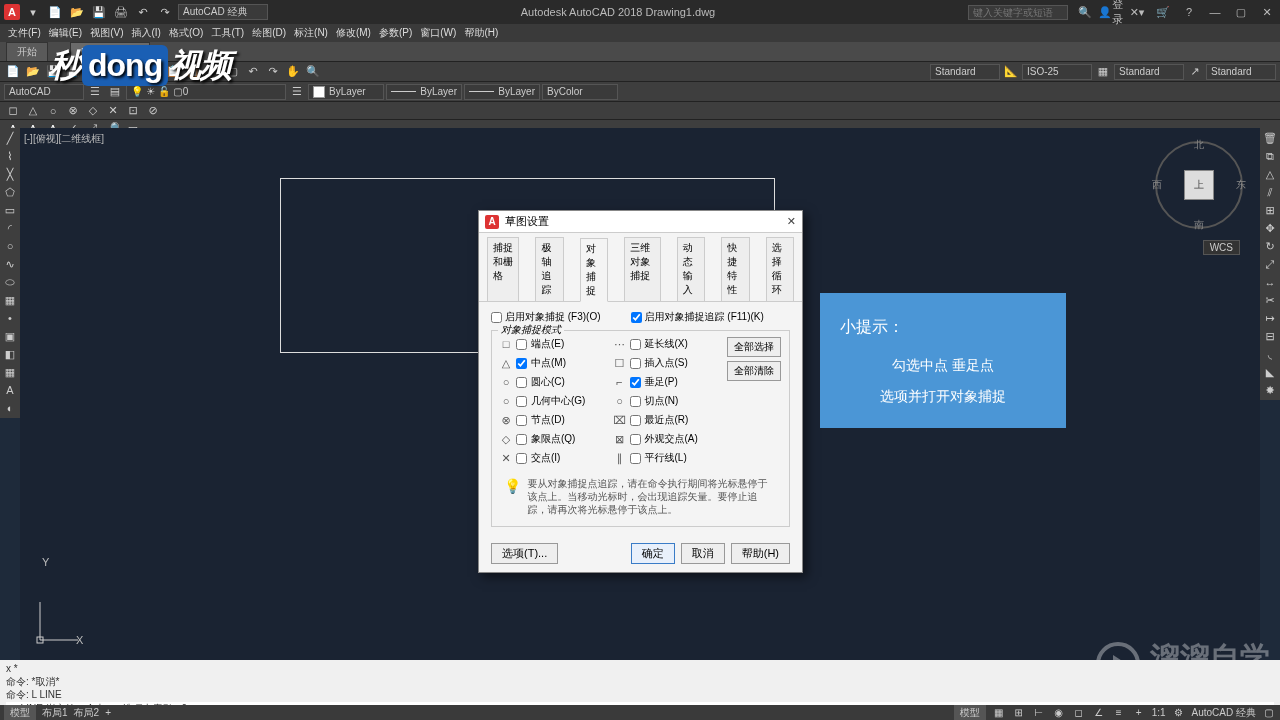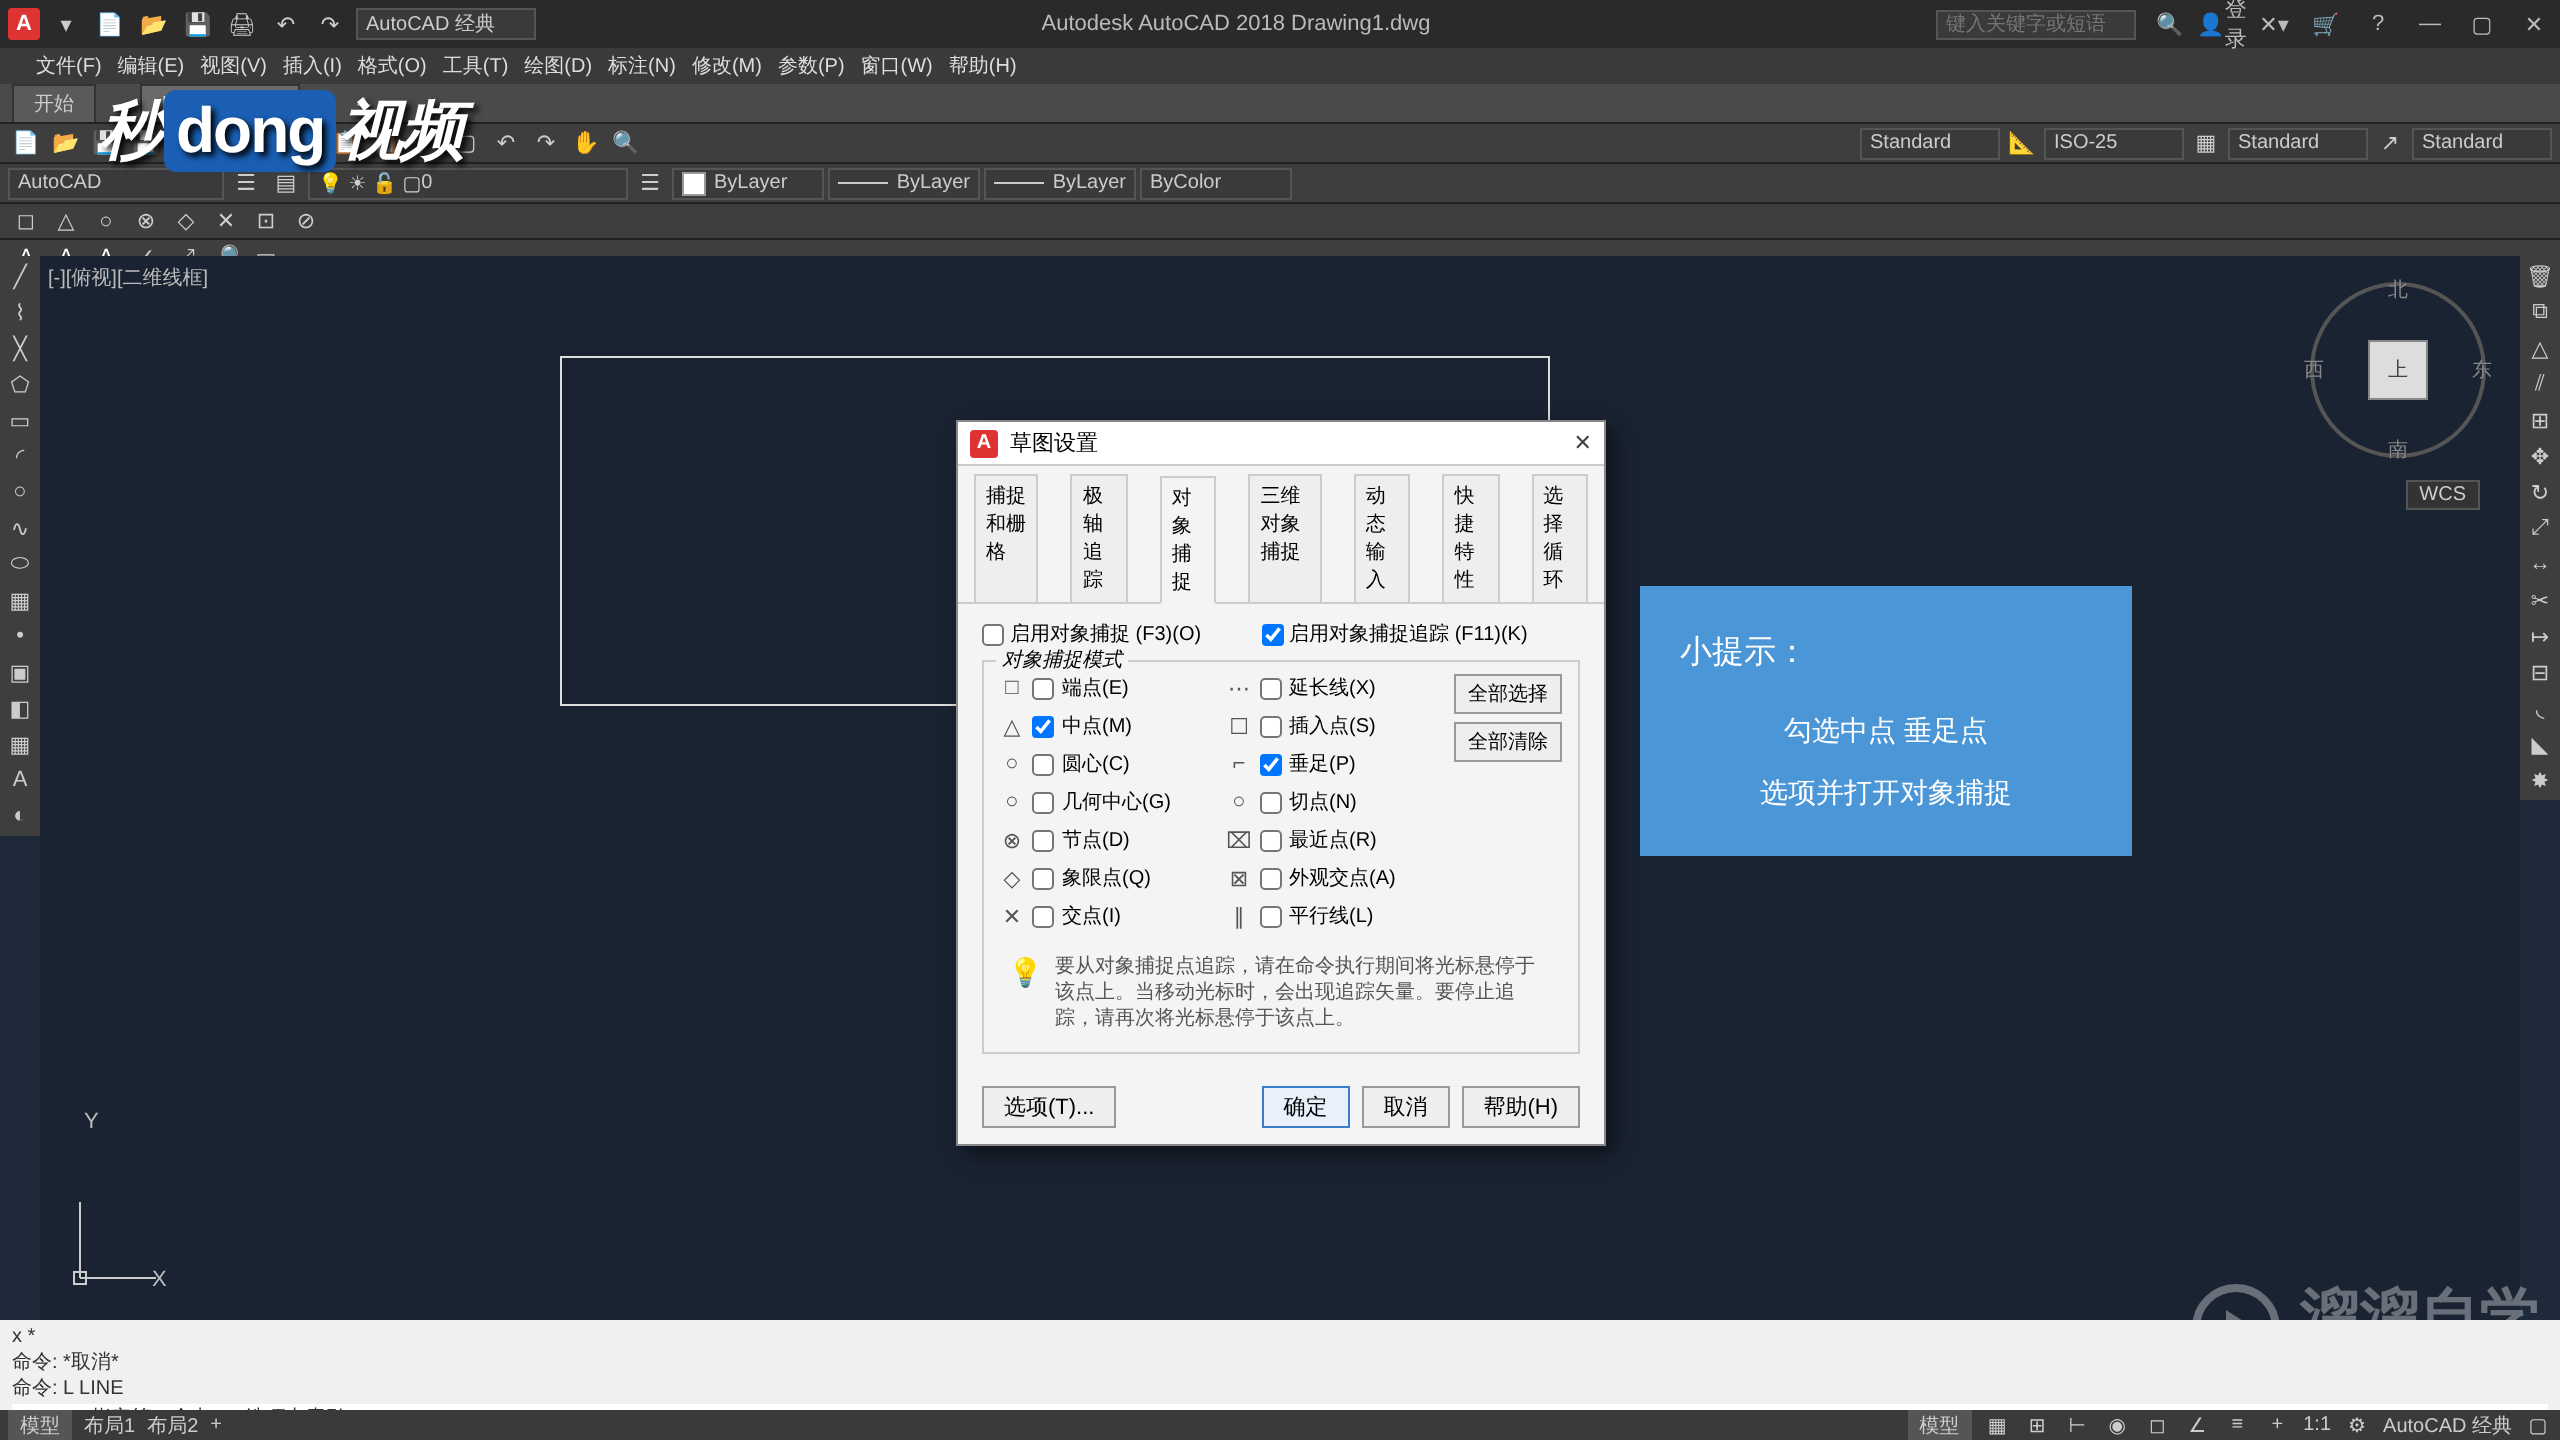--- a/index.html
+++ b/index.html
@@ -8,21 +8,21 @@
 
 .titlebar { height: 24px; background: #2a2a2a; display: flex; align-items: center; padding: 0 4px; gap: 4px; }
 .titlebar .logo { width: 16px; height: 16px; background: #d33; border-radius: 2px; display: inline-flex; align-items: center; justify-content: center; color: #fff; font-weight: bold; font-size: 11px; }
 .titlebar .ico { width: 18px; height: 18px; display: inline-flex; align-items: center; justify-content: center; }
 .titlebar .title { flex: 1; text-align: center; color: #bbb; font-size: 11px; }
 .titlebar input { background: #3a3a3a; border: 1px solid #555; color: #888; font-size: 10px; padding: 1px 4px; width: 100px; }
 .titlebar .wbtn { width: 18px; height: 18px; display: inline-flex; align-items: center; justify-content: center; color: #bbb; margin-left: 4px; }
 .titlebar .right-cluster { display: flex; align-items: center; gap: 4px; }
 
 
-.menubar { height: 18px; background: #3a3a3a; display: flex; align-items: center; padding: 0 18px; font-size: 10px; gap: 8px; color: #ddd; }
+.menubar { height: 18px; background: #3a3a3a; display: flex; align-items: center; padding: 0 8px; font-size: 10px; gap: 8px; color: #ddd; }
 
 
 .doc-tabs { height: 20px; background: #4a4a4a; display: flex; padding-left: 6px; border-bottom: 1px solid #222; gap: 20px; }
 .doc-tab { padding: 2px 10px; background: #5a5a5a; color: #ccc; border: 1px solid #333; border-bottom: none; margin-right: 2px; font-size: 10px; display: inline-flex; align-items: center; }
 .doc-tab.active { background: #6a6a6a; color: #fff; }
 .doc-tab .close { margin-left: 6px; color: #ccc; }
 .doc-tab.plus { background: transparent; border: none; color: #aaa; font-size: 14px; padding: 0 6px; }
 
 
 .ribbon1, .ribbon2, .ribbon3, .ribbon4 { background: #3e3e3e; display: flex; align-items: center; padding: 1px 4px; gap: 2px; border-bottom: 1px solid #222; }
@@ -184,21 +184,21 @@
   <span class="tbtn">🔍</span>
   <span class="combo std-combo" style="margin-left:auto">Standard</span>
   <span class="tbtn">📐</span>
   <span class="combo std-combo">ISO-25</span>
   <span class="tbtn">▦</span>
   <span class="combo std-combo">Standard</span>
   <span class="tbtn">↗</span>
   <span class="combo std-combo">Standard</span>
 </div>
 <div class="ribbon2">
-  <span class="combo" style="width:108px">AutoCAD</span>
+  <span class="combo" style="width:80px">AutoCAD</span>
   <span class="tbtn">☰</span>
   <span class="tbtn">▤</span>
   <span class="combo layer-combo">💡 ☀ 🔓 ▢ <span>0</span></span>
   <span class="tbtn">☰</span>
   <span class="combo prop-combo">
       <span class="swatch"></span>
       <span>ByLayer</span>
     </span>
   <span class="combo prop-combo">
       <span class="line"></span>

